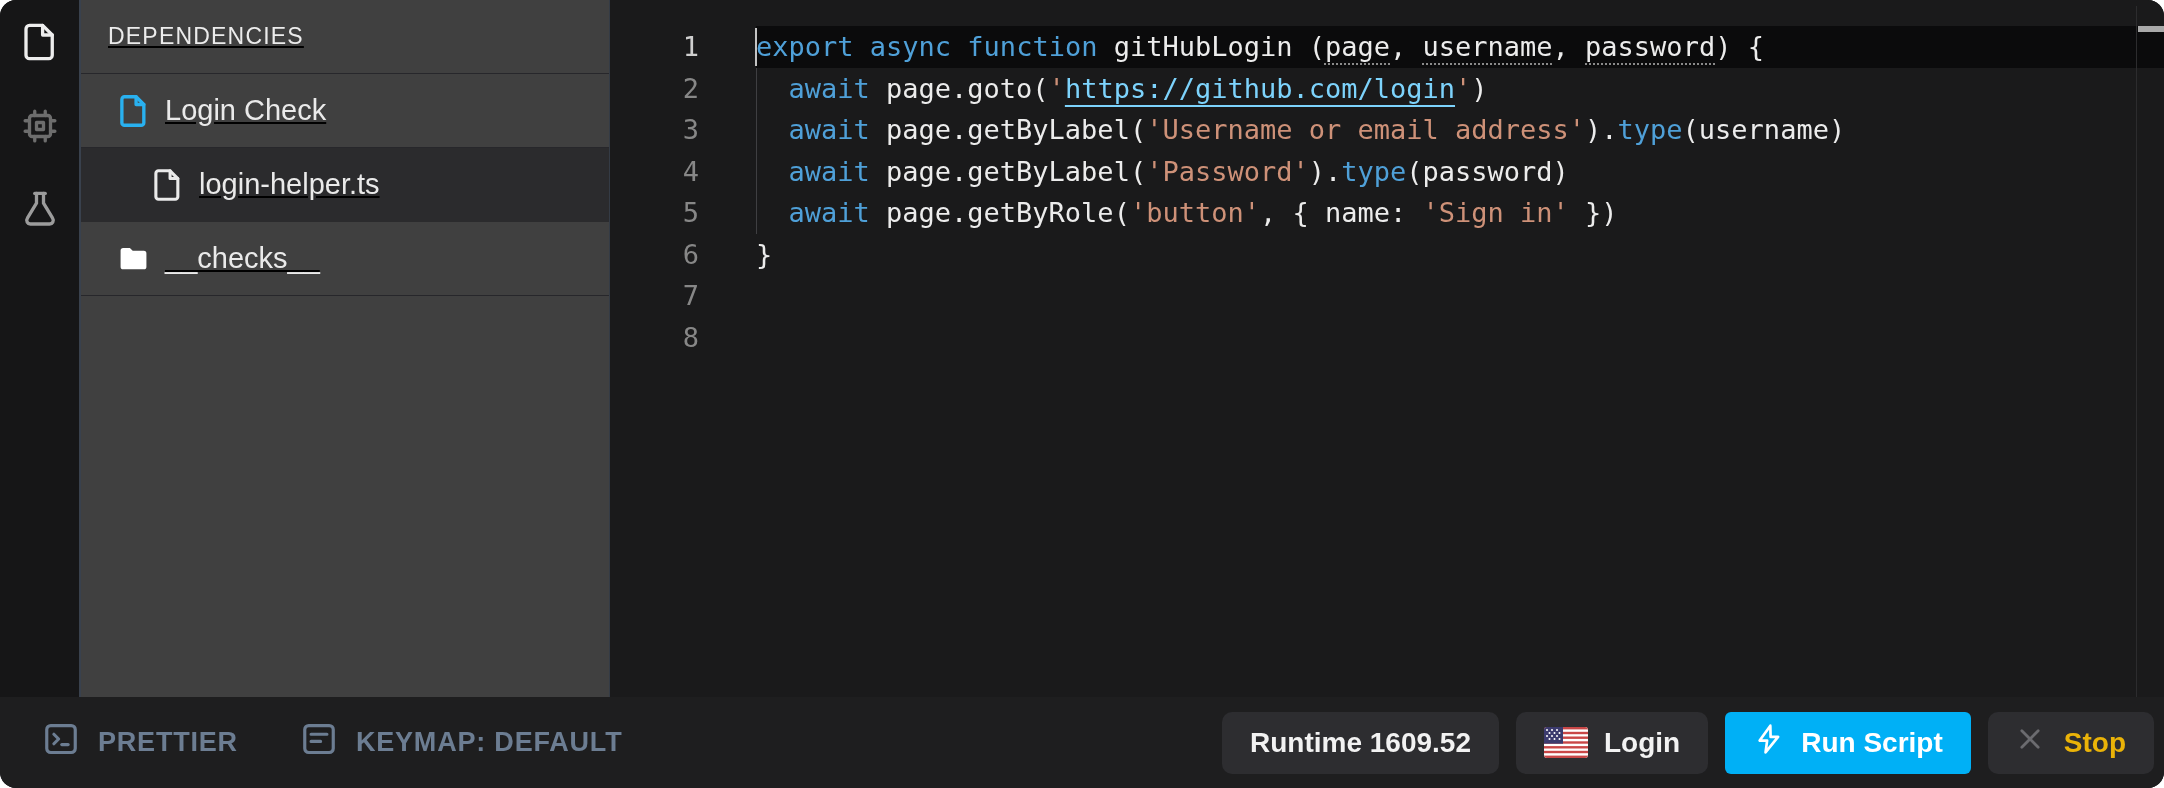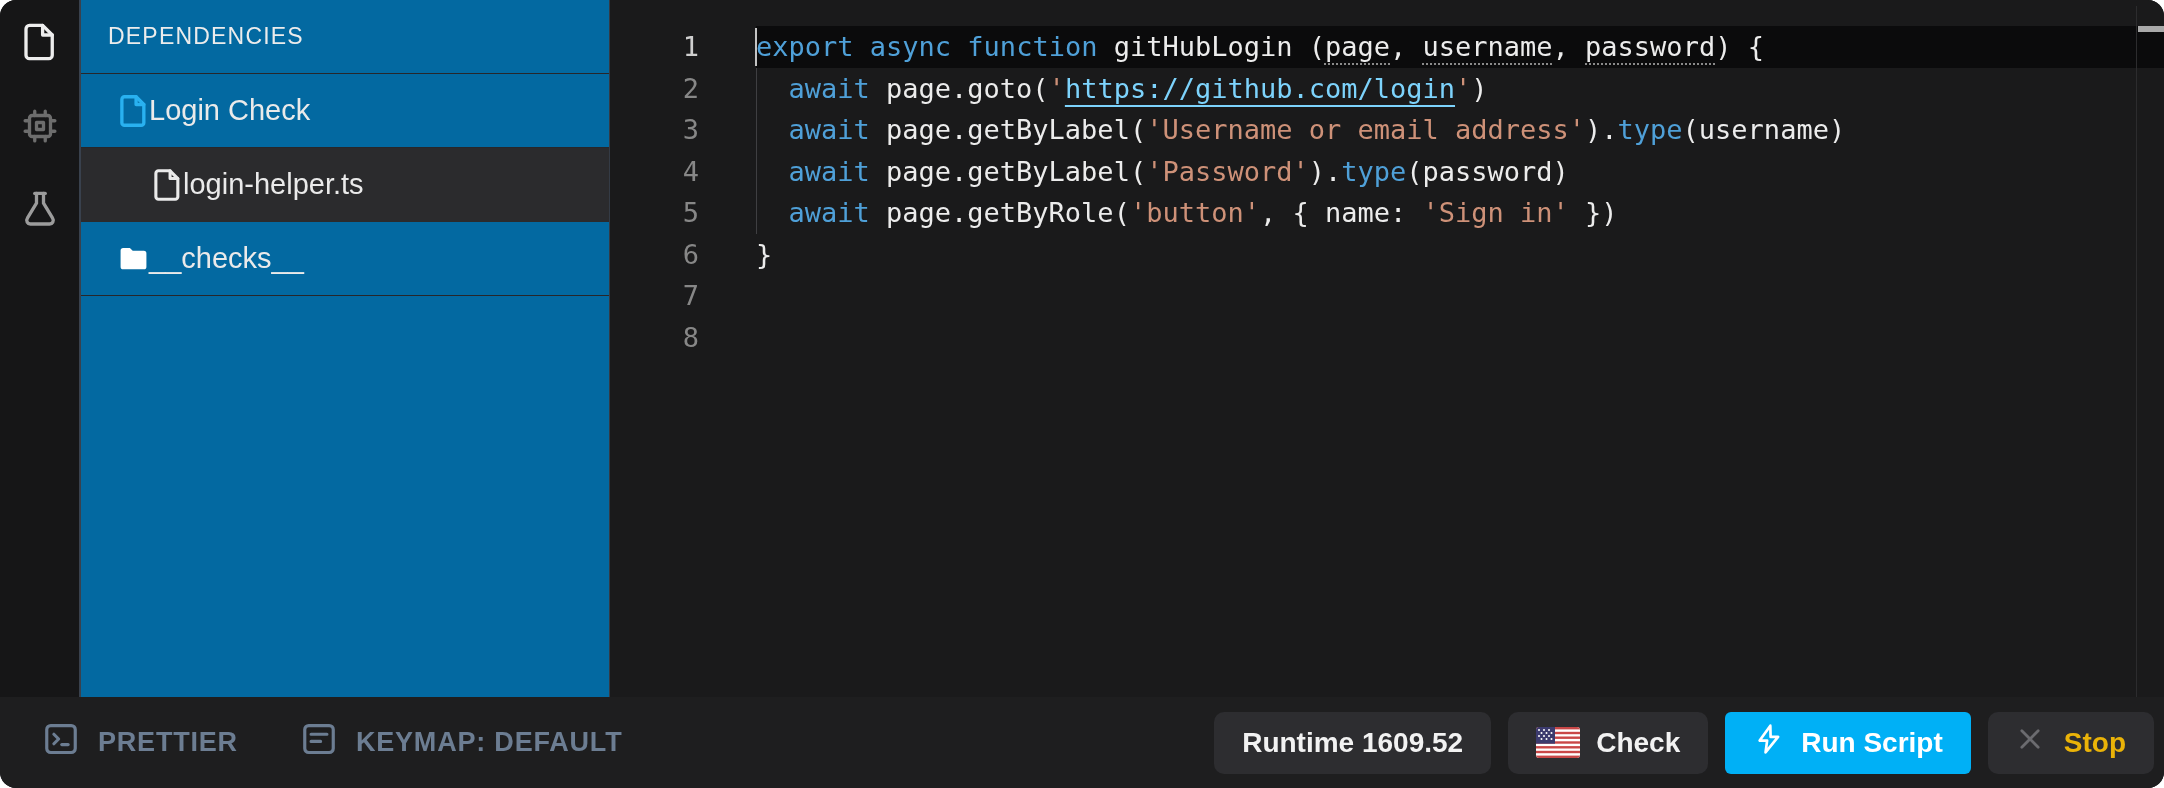--- a/index.html
+++ b/index.html
@@ -9,25 +9,25 @@
 
   
   .rail{position:absolute;top:0;left:0;width:81px;height:697px;background:#161617;
     border-right:2px solid #39414d;box-sizing:border-box;display:flex;flex-direction:column;
     align-items:center;padding-top:22px;gap:40px;}
   .rail-btn{width:44px;height:44px;display:flex;align-items:center;justify-content:center;}
   .rail-btn svg{width:42px;height:42px;}
   .rail-file{color:#ededed;} .rail-chip{color:#6d6d6d;} .rail-flask{color:#9c9c9c;}
 
   
-  .sidebar{position:absolute;top:0;left:81px;width:529px;height:697px;background:#0369a1;
-    border-right:1px solid #343b45;box-sizing:border-box;}
+  .sidebar{position:absolute;top:0;left:81px;width:529px;height:697px;background:#404040;
+    border-right:1px solid #343b45;box-sizing:border-box;text-decoration:underline;}
   .sb-header{height:74px;display:flex;align-items:center;padding-left:27px;
     color:#ececec;font-size:23px;letter-spacing:1.2px;border-bottom:1px solid #27272b;box-sizing:border-box;}
-  .sb-item{height:74px;display:flex;align-items:center;padding-left:37px;
+  .sb-item{height:74px;display:flex;align-items:center;gap:16px;padding-left:37px;
     color:#eaeaea;font-size:29px;border-bottom:1px solid #27272b;box-sizing:border-box;}
   .sb-item.selected{background:#2b2b2d;border-bottom:1px solid #2b2b2d;padding-left:71px;}
   .sb-item .sb-icon{display:flex;align-items:center;}
   .sb-item svg{width:31px;height:34px;}
 
   
   .editor{position:absolute;top:0;left:611px;width:1553px;height:697px;background:#1a1a1b;
     font-family:"DejaVu Sans Mono",monospace;font-size:27px;}
   .active-line-bg{position:absolute;left:145px;right:0;top:26px;height:42px;background:#0b0b0c;}
   .cursor{position:absolute;left:144px;top:28px;width:2px;height:38px;background:#c4c4c4;}
@@ -197,21 +197,21 @@
                 <circle cx="15.5" cy="6" r="1"></circle>
               <circle cx="3" cy="9" r="1"></circle>
                 <circle cx="8" cy="9" r="1"></circle>
                 <circle cx="13" cy="9" r="1"></circle>
               <circle cx="5.5" cy="12" r="1"></circle>
                 <circle cx="10.5" cy="12" r="1"></circle>
                 <circle cx="15.5" cy="12" r="1"></circle>
             </g>
           </svg>
         </span>
-        <span>Check</span>
+        <span>Login</span>
       </div>
       <div class="bar-btn run" id="run-btn" style="background: rgb(0, 176, 246); border-radius: 6px;">
         <span>
           <svg viewBox="0 0 24 24" fill="none" stroke="#ffffff" stroke-width="2" stroke-linejoin="round" stroke-linecap="round">
             <path d="M13 2 L5 13.2 h5.6 L9.4 22 18.8 10.4 h-5.6 L13 2z"></path>
           </svg>
         </span>
         <span>Run Script</span>
       </div>
       <div class="bar-btn stop">

